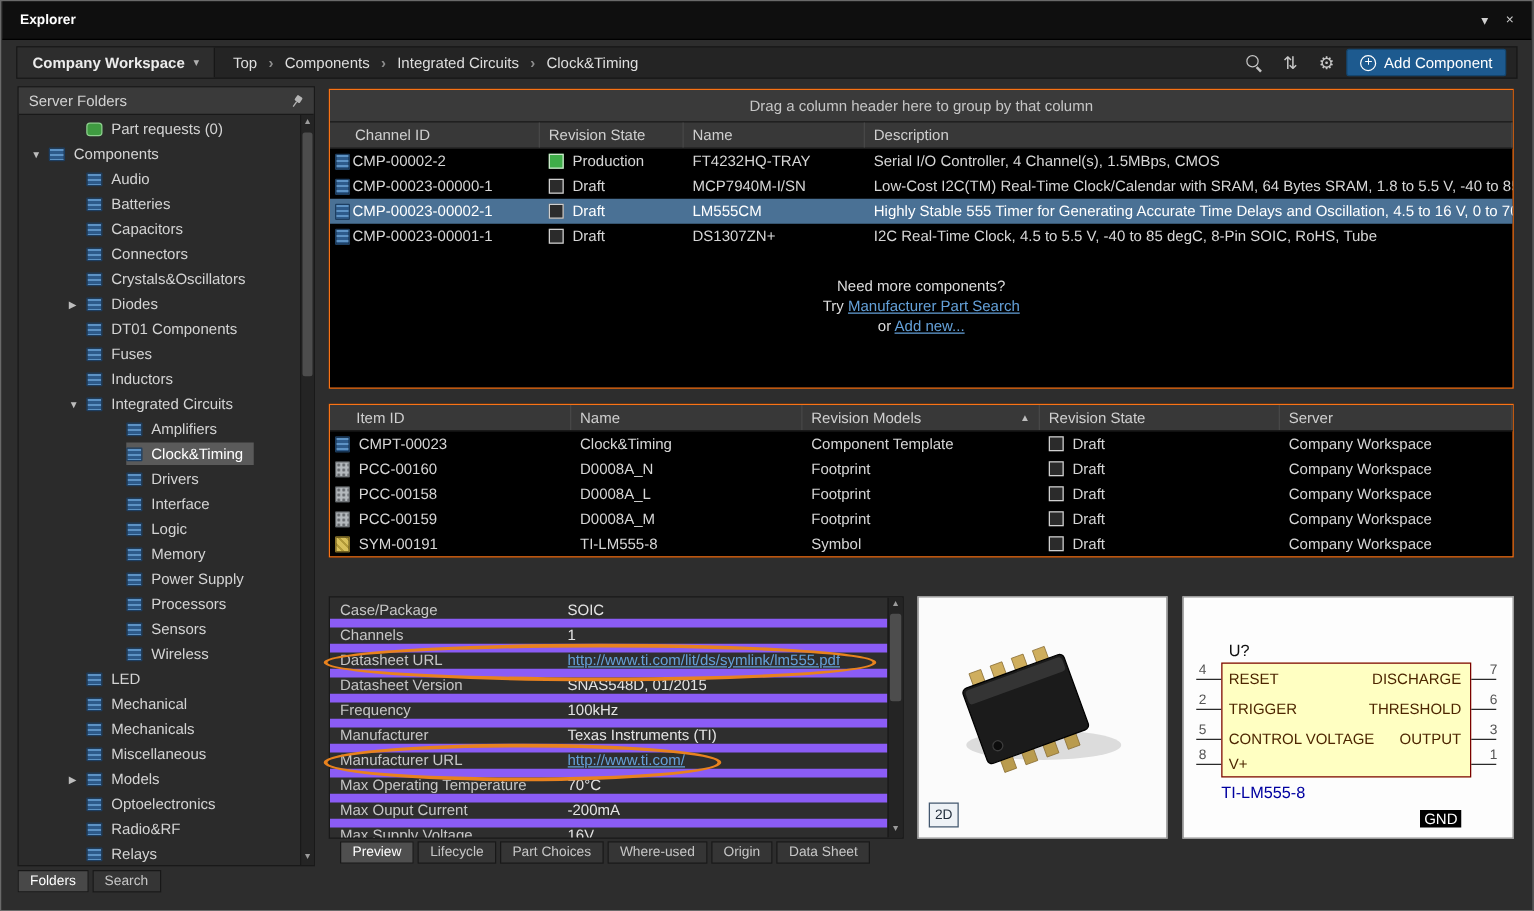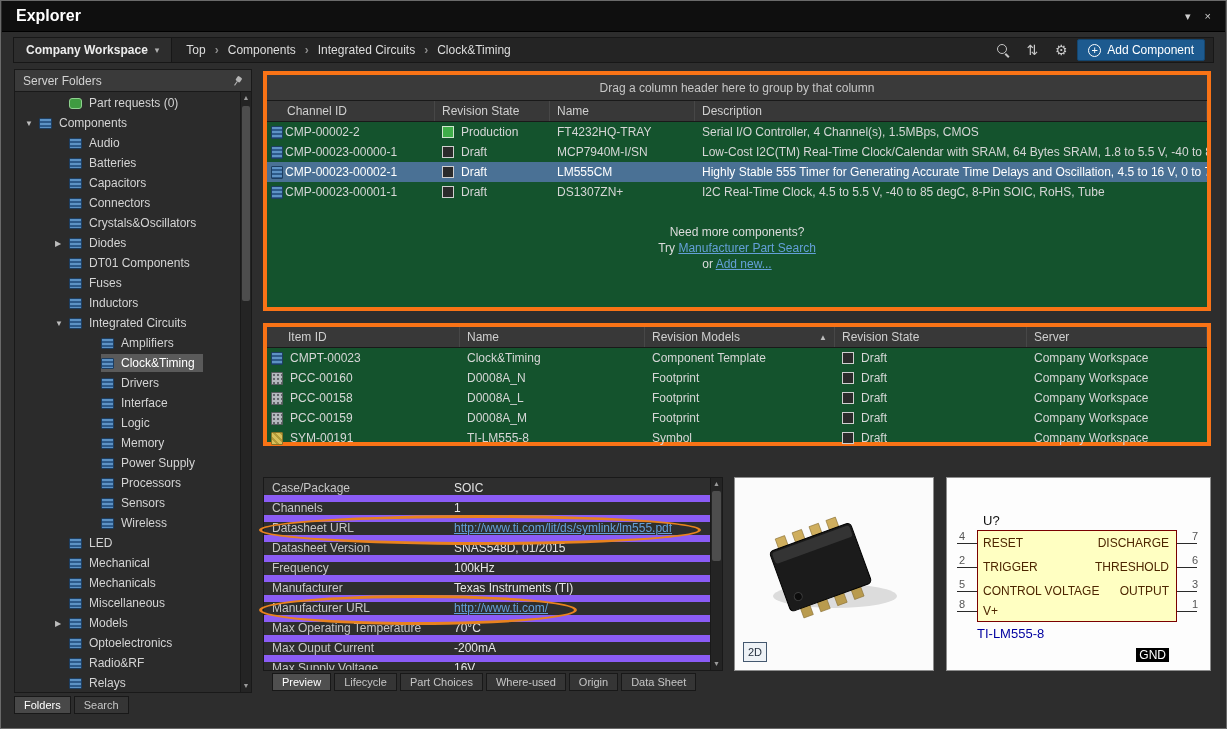--- a/index.html
+++ b/index.html
@@ -1,21 +1,21 @@
 <!DOCTYPE html>
 <html><head>
 <meta charset="utf-8">
 <style>
   * { margin:0; padding:0; box-sizing:border-box; font-family:"Liberation Sans", sans-serif; }
   html,body { background:#4a4a4a; }
   .window { position:relative; width:1227px; height:729px; background:#2d2d2d; border:1px solid #6a6a6a; overflow:hidden; }
 
   
   .titlebar { position:absolute; left:1px; top:0; right:1px; height:31px; background:#0f0f0f; display:flex; align-items:center; padding:0 14px; border-bottom:1px solid #000; }
-  .titlebar .title { color:#ffffff; font-weight:bold; font-size:16px; }
+  .titlebar .title { color:#ffffff; font-weight:bold; font-size:11px; }
   .titlebar .controls { margin-left:auto; display:flex; gap:14px; color:#cfcfcf; font-size:11px; }
   .titlebar .controls span { cursor:default; }
 
   
   .toolbar { position:absolute; left:12px; top:36px; right:12px; height:26px; background:#242424; border:1px solid #171717; display:flex; align-items:center; }
   .workspace { display:flex; align-items:center; gap:7px; padding:0 12px; height:100%; background:#2d2d2d; border-right:1px solid #171717; color:#ececec; font-weight:bold; font-size:12px; }
   .workspace .caret { color:#b0b0b0; font-size:9px; font-weight:normal; }
   .breadcrumbs { display:flex; align-items:center; gap:9px; padding:0 14px; color:#dedede; font-size:12px; flex:1; }
   .crumb-sep { color:#8d8d8d; font-size:12px; font-weight:bold; }
   .tool-icons { display:flex; align-items:center; gap:3px; padding-right:8px; }
@@ -43,21 +43,21 @@
   .sel-wrap .tlabel { color:#ffffff; }
   .v-scroll { position:absolute; right:0; top:22px; bottom:0; width:11px; background:#242424; border-left:1px solid #191919; }
   .v-scroll .arr { position:absolute; left:0; right:0; height:12px; color:#9b9b9b; font-size:7px; text-align:center; line-height:12px; }
   .v-scroll .arr.down { bottom:0; }
   .v-thumb { position:absolute; left:1px; right:1px; top:14px; height:195px; background:#4d4d4d; border-radius:2px; }
   .side-tabs { position:absolute; left:13px; top:695px; display:flex; gap:3px; }
   .side-tab { background:#353535; border:1px solid #181818; color:#c6c6c6; font-size:11px; padding:2px 9px; }
   .side-tab.active { background:#484848; color:#fff; }
 
   
-  .panel { position:absolute; background:#14532d; border:4px solid #f97316; }
+  .panel { position:absolute; background:#000000; border:1px solid #f97316; }
   .top-table { left:262px; top:70px; width:948px; height:240px; }
   .group-bar { height:26px; background:#3a3a3a; border-bottom:1px solid #191919; color:#c6c6c6; font-size:12px; display:flex; align-items:center; justify-content:center; }
   .thead { display:flex; height:21px; background:#383838; border-bottom:1px solid #191919; color:#cfcfcf; font-size:12px; }
   .th { padding:0 7px; border-right:1px solid #474747; display:flex; align-items:center; white-space:nowrap; overflow:hidden; }
   .trow { display:flex; height:20px; align-items:center; color:#d6d6d6; font-size:12px; }
   .trow.selected { background:#4a7195; color:#ffffff; }
   .td { display:flex; align-items:center; padding:0 7px; white-space:nowrap; overflow:hidden; height:100%; }
   .t1c1{width:168px;} .t1c2{width:115px;} .t1c3{width:145px;} .t1c4{flex:1;}
   .th.t1c1{padding-left:20px;}
   .td.t1c1{padding-left:4px; gap:2px;}

